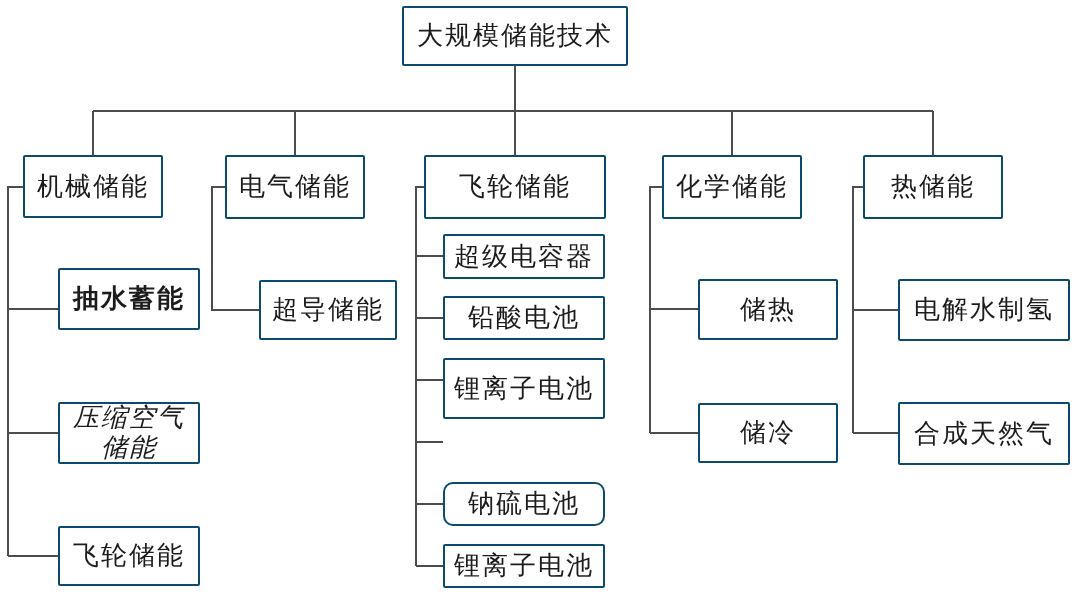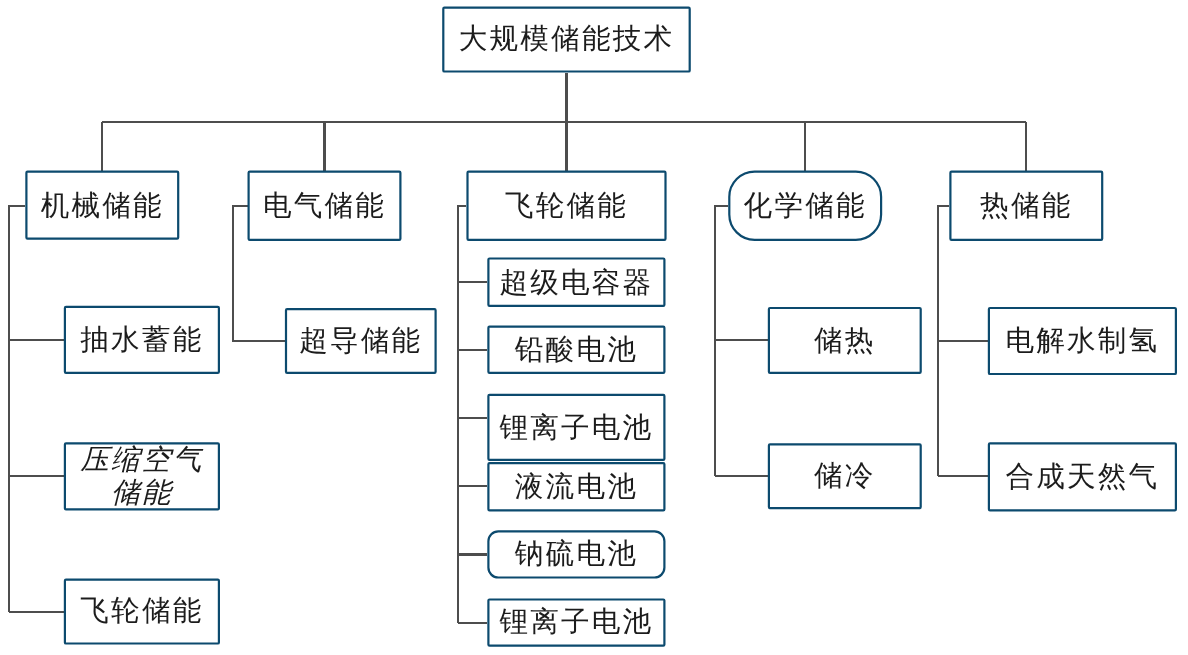--- a/index.html
+++ b/index.html
@@ -36,23 +36,23 @@
     text-align: center;
     font-size: 26px;
     line-height: 1.15;
     letter-spacing: 2px;
     padding: 0 2px;
   }
   .node.root    { left:402px; top:6px;   width:226px; height:60px; }
   .node.b0      { left:23px;  top:155px; width:140px; height:63px; }
   .node.b1      { left:225px; top:155px; width:140px; height:64px; }
   .node.b2      { left:424px; top:155px; width:182px; height:64px; }
-  .node.b3      { left:662px; top:155px; width:140px; height:64px;border-radius:24px; }
+  .node.b3      { left:662px; top:155px; width:140px; height:64px; }
   .node.b4      { left:863px; top:155px; width:140px; height:64px; }
-  .node.c0-0    { left:58px;  top:278px; width:142px; height:62px; }
+  .node.c0-0    { left:58px;  top:268px; width:142px; height:62px;font-weight:bold; }
   .node.c0-1    { left:58px;  top:402px; width:142px; height:62px;font-style:italic; }
   .node.c0-2    { left:58px;  top:526px; width:142px; height:60px; }
   .node.c1-0    { left:259px; top:280px; width:138px; height:60px; }
   .node.c2-0    { left:443px; top:234px; width:162px; height:45px; }
   .node.c2-1    { left:443px; top:296px; width:162px; height:44px; }
   .node.c2-2    { left:443px; top:358px; width:162px; height:61px; }
   .node.c2-3    { left:443px; top:420px; width:162px; height:45px; }
   .node.c2-4    { left:443px; top:482px; width:162px; height:44px;border-radius:10px; }
   .node.c2-5    { left:443px; top:544px; width:162px; height:44px; }
   .node.c3-0    { left:698px; top:279px; width:140px; height:61px; }
@@ -100,21 +100,20 @@
 
   <div class="node c0-0">抽水蓄能</div>
   <div class="node c0-1">压缩空气储能</div>
   <div class="node c0-2">飞轮储能</div>
 
   <div class="node c1-0">超导储能</div>
 
   <div class="node c2-0">超级电容器</div>
   <div class="node c2-1">铅酸电池</div>
   <div class="node c2-2">锂离子电池</div>
-  <div class="node c2-3">液流电池</div>
   <div class="node c2-4">钠硫电池</div>
   <div class="node c2-5">锂离子电池</div>
 
   <div class="node c3-0">储热</div>
   <div class="node c3-1">储冷</div>
 
   <div class="node c4-0">电解水制氢</div>
   <div class="node c4-1">合成天然气</div>
 
 </div>

